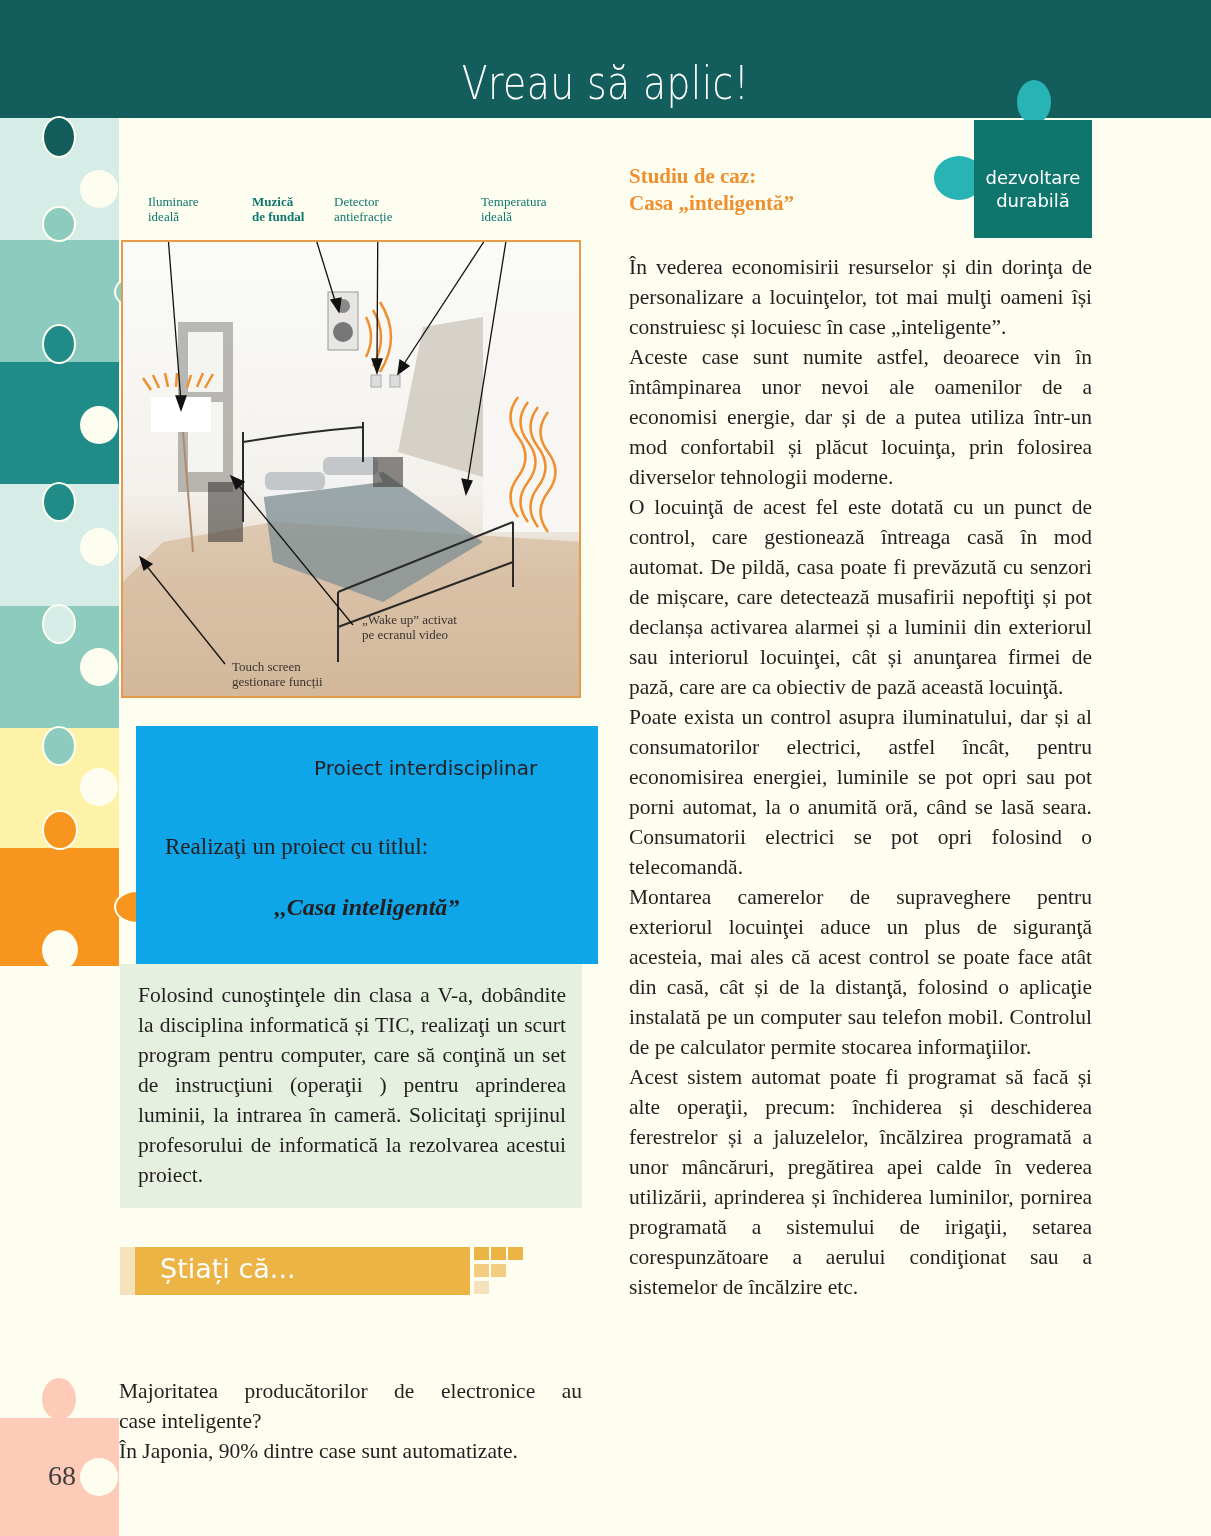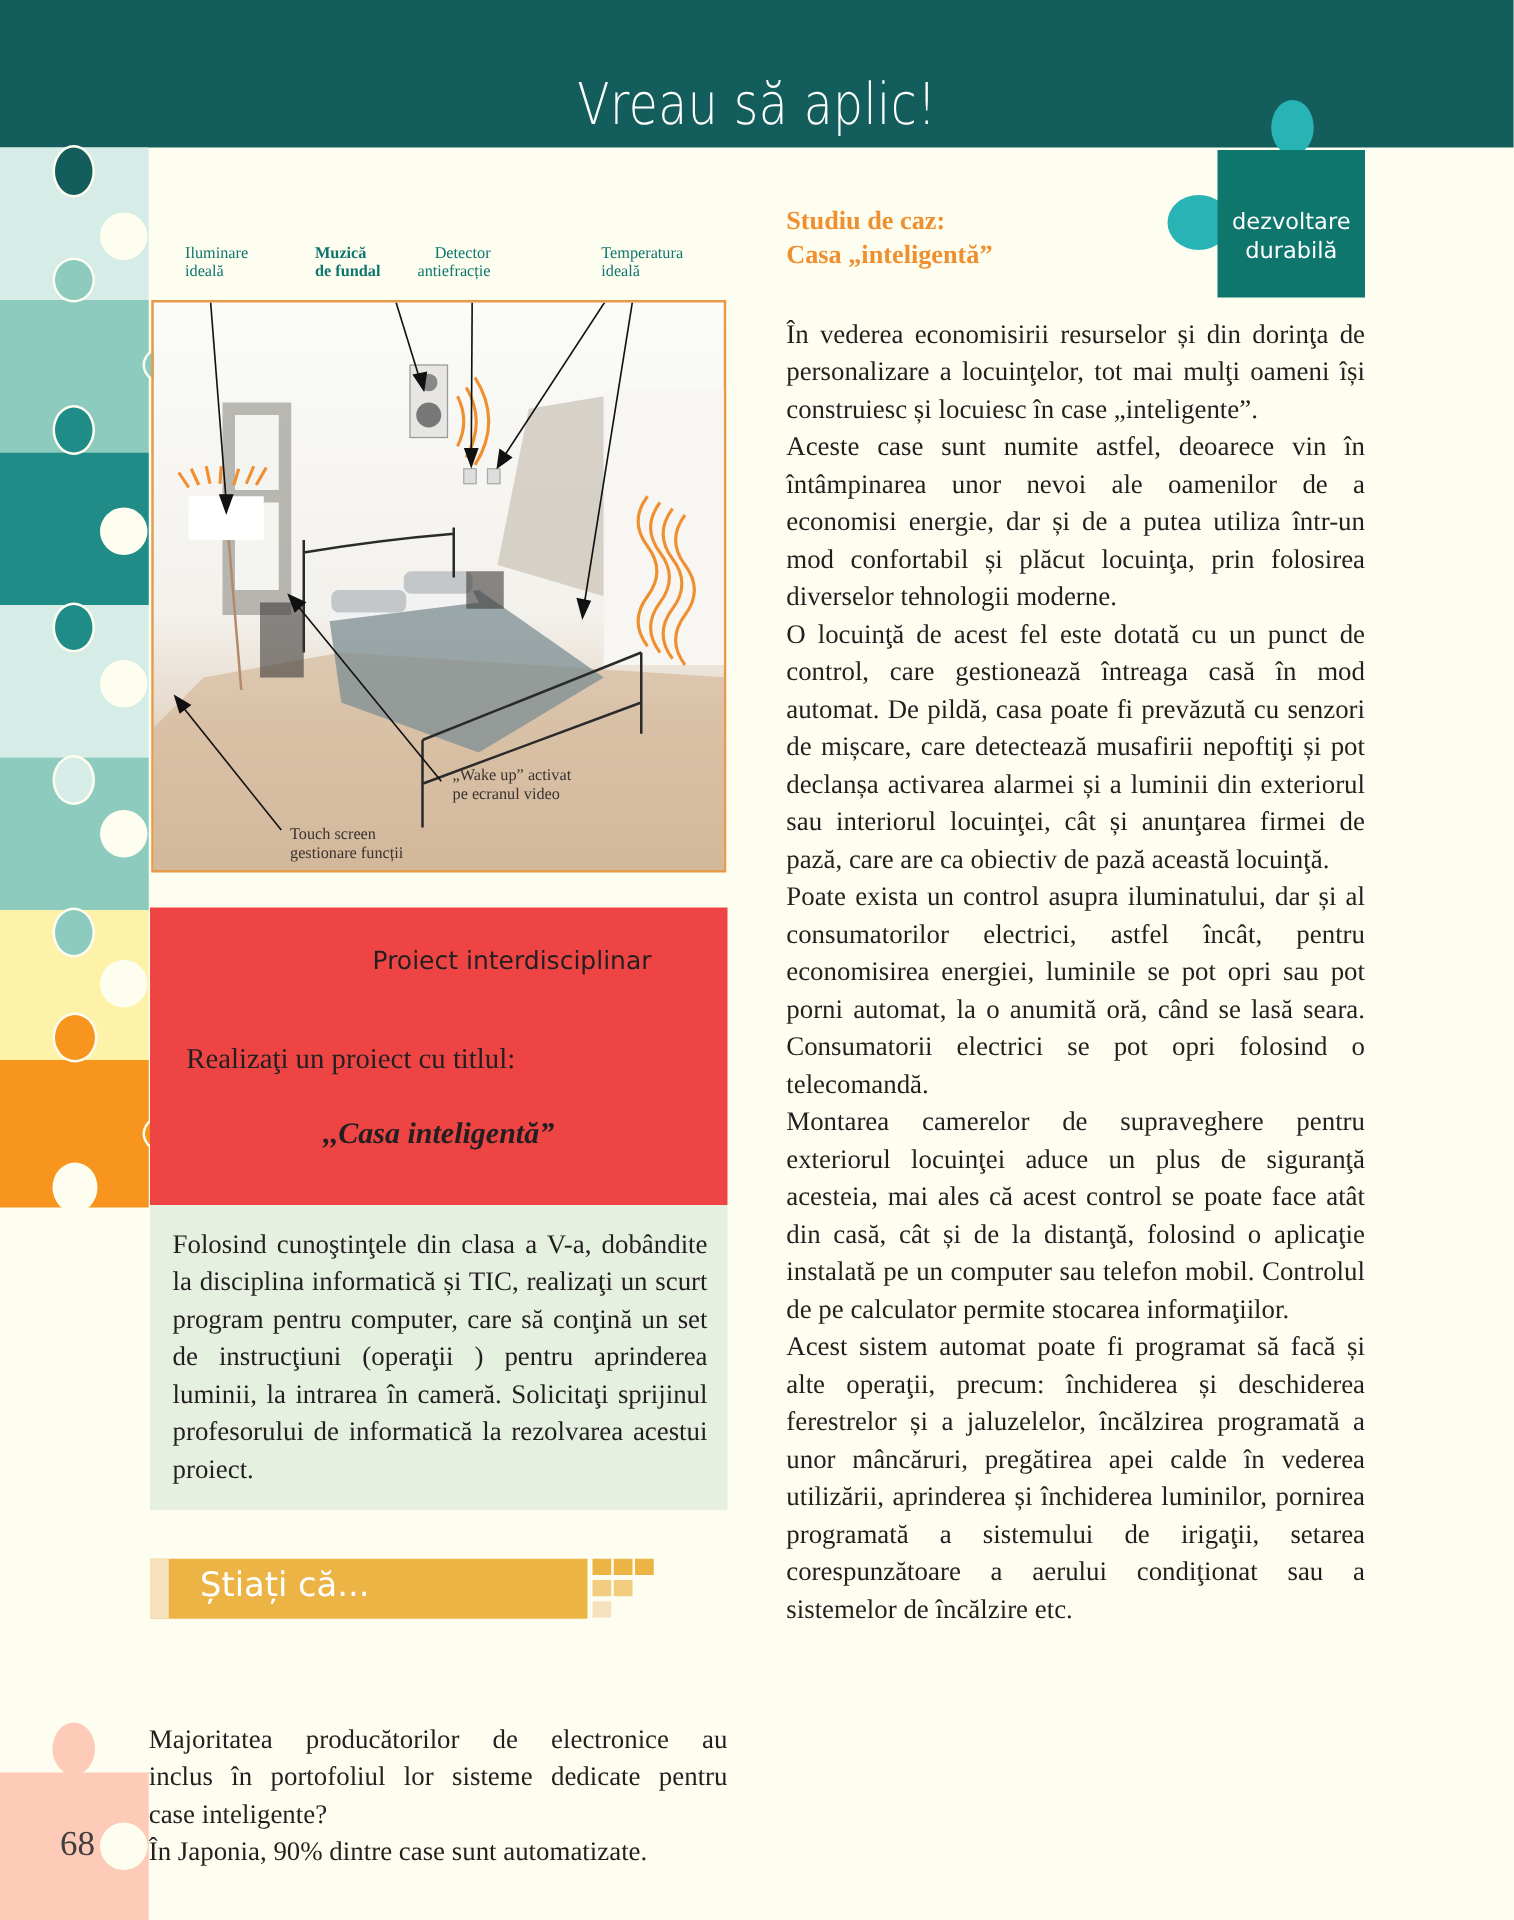--- a/index.html
+++ b/index.html
@@ -10,21 +10,21 @@
   .puzzle { position:absolute; left:0; width:119px; }
   .knob { position:absolute; border-radius:50%; border:2px solid #fefef0; box-sizing:border-box; }
   .notch { position:absolute; width:38px; height:38px; border-radius:50%; background:#fefef0; }
   
   .fig-labels { position:absolute; left:120px; top:190px; width:470px; height:50px; font-size:13px; line-height:15px; color:#0f766e; }
   .fig-label { position:absolute; }
   .photo { position:absolute; left:121px; top:240px; width:460px; height:458px; border:2px solid #e59a4c; box-sizing:border-box; background:linear-gradient(180deg,#fbfbf8 0%, #f3f1ec 55%, #e4d6c6 75%, #d7c3ad 100%); overflow:hidden; }
   .photo svg { position:absolute; left:0; top:0; }
   .photo-caption { position:absolute; font-size:13px; line-height:15px; color:#3a3330; }
   
-  .proj { position:absolute; left:120px; top:726px; width:462px; height:238px; background:#ef4444; }
+  .proj { position:absolute; left:136px; top:726px; width:462px; height:238px; background:#0ea5e9; }
   .proj-title { position:absolute; left:178px; top:30px; font-family:"DejaVu Sans", sans-serif; font-size:20px; color:#231f20; }
   .proj-line { position:absolute; left:29px; top:108px; font-size:23px; }
   .proj-name { position:absolute; left:0; right:0; top:168px; text-align:center; font-size:24px; font-style:italic; font-weight:bold; }
   .proj-body { position:absolute; left:120px; top:964px; width:462px; height:244px; background:#e6f0e0; }
   .proj-body p { margin:0; position:absolute; left:18px; top:16px; width:428px; font-size:21.5px; line-height:30px; text-align:justify; }
   
   .stiati-bar { position:absolute; left:120px; top:1247px; width:350px; height:48px; background:#ecb445; }
   .stiati-bar .lead { position:absolute; left:0; top:0; width:15px; height:48px; background:#f5e2bd; }
   .stiati-title { position:absolute; left:40px; top:6px; font-family:"DejaVu Sans", sans-serif; font-size:27px; color:#fff; }
   .sq { position:absolute; width:15px; height:13px; }
@@ -80,21 +80,21 @@
 
 <div class="fig-labels">
   <div class="fig-label" style="left:28px;top:4px;">
     <div>Iluminare</div>
     <div>ideală</div>
   </div>
   <div class="fig-label" style="left:132px;top:4px;font-weight:bold;">
     <div>Muzică</div>
     <div>de fundal</div>
   </div>
-  <div class="fig-label" style="left:214px;top:4px;text-align:right;">
+  <div class="fig-label" style="left:214px;top:4px;">
     <div>Detector</div>
     <div>antiefracție</div>
   </div>
   <div class="fig-label" style="left:361px;top:4px;">
     <div>Temperatura</div>
     <div>ideală</div>
   </div>
 </div>
 
 <div class="photo">
@@ -197,21 +197,20 @@
 <div>
   <div class="sq" style="left:474px;top:1247px;background:#ecb445;"></div>
   <div class="sq" style="left:491px;top:1247px;background:#ecb445;"></div>
   <div class="sq" style="left:508px;top:1247px;background:#ecb445;"></div>
   <div class="sq" style="left:474px;top:1264px;background:#f2cc7f;"></div>
   <div class="sq" style="left:491px;top:1264px;background:#f2cc7f;"></div>
   <div class="sq" style="left:474px;top:1281px;background:#f5e2bd;"></div>
 </div>
 <p class="stiati-text">
   <span class="j">Majoritatea producătorilor de electronice au</span>
-  <span class="j">inclus în portofoliul lor sisteme dedicate pentru</span>
   <span style="display:block">case inteligente?</span>
   <span style="display:block">În Japonia, 90% dintre case sunt automatizate.</span>
 </p>
 
 <div class="case-title">
   <div>Studiu de caz:</div>
   <div>Casa „inteligentă”</div>
 </div>
 <div class="badge-knob-top"></div>
 <div class="badge-knob-left"></div>

